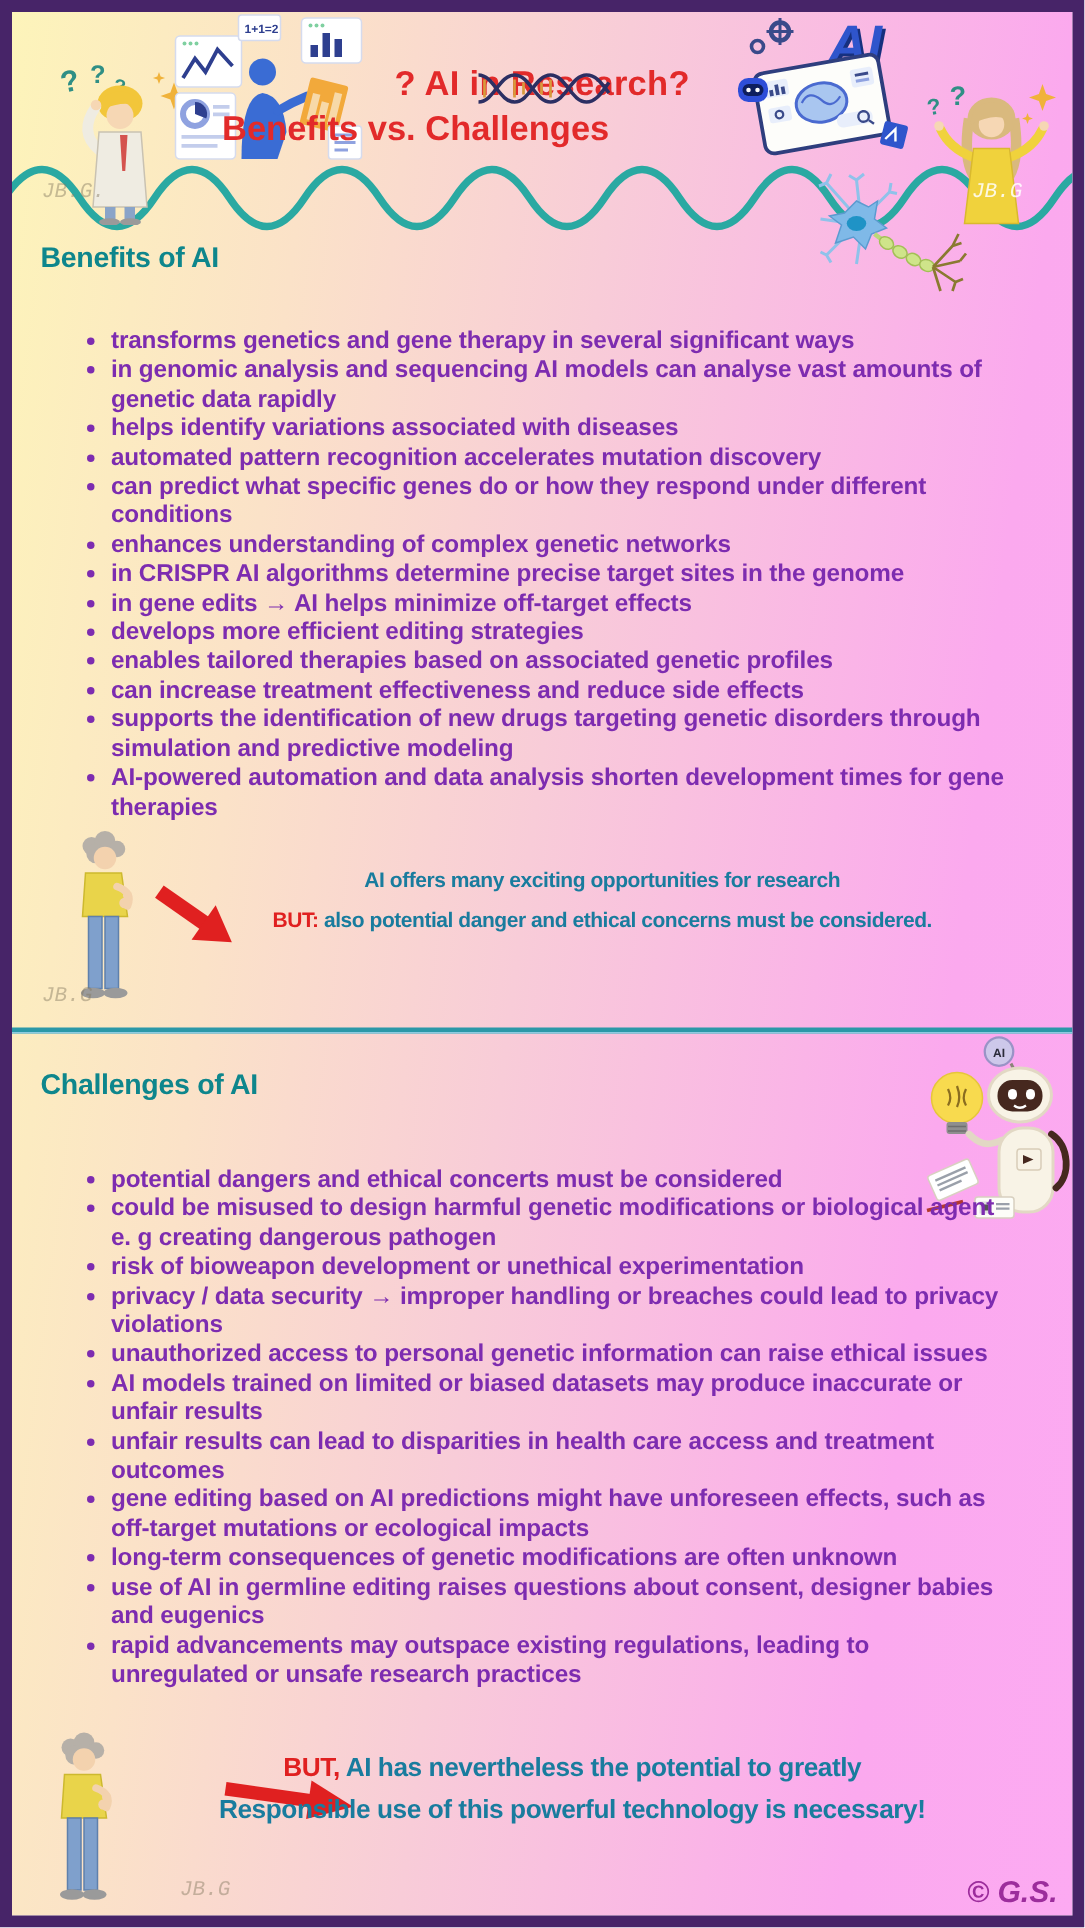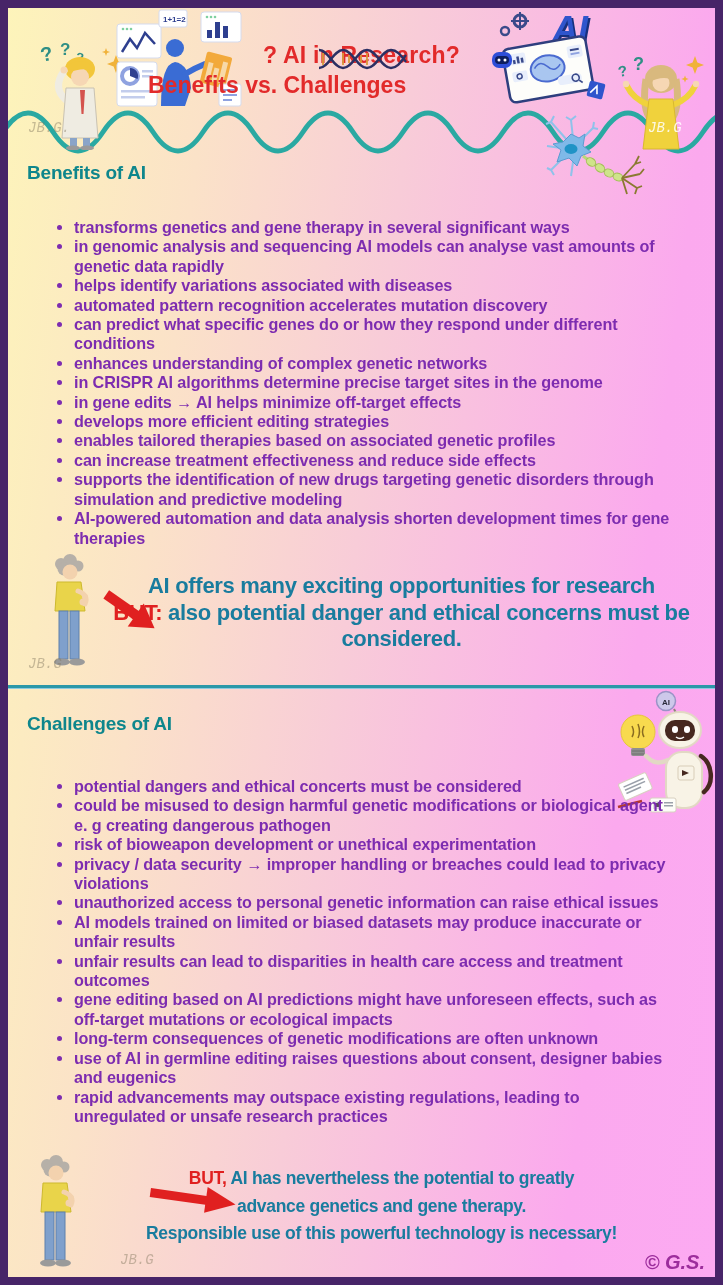--- a/index.html
+++ b/index.html
@@ -10,21 +10,21 @@
     overflow:hidden;font-family:"Liberation Sans",sans-serif;
   }
   .abs{position:absolute;}
   .title{left:150px;right:150px;top:6px;text-align:center;font-size:23px;font-weight:800;
     color:var(--title-red,#e22a2a);letter-spacing:.2px;margin-top:28px;}
   .subtitle{left:140px;right:150px;top:64px;font-size:23px;font-weight:800;
     color:var(--title-red,#e22a2a);}
   .section-heading{font-size:19px;font-weight:700;color:var(--heading-teal,#0e868c);letter-spacing:-.2px;}
   .bullets{position:absolute;left:46px;right:40px;margin:0;padding:0 0 0 20px;list-style:disc;}
   .bullets li{font-size:16.2px;line-height:19.4px;font-weight:700;color:var(--bullet-purple,#7d2cb0);letter-spacing:-.1px;}
-  .callout{position:absolute;text-align:center;font-weight:700;font-size:22px;
+  .callout{position:absolute;text-align:center;font-weight:700;font-size:14px;
     color:var(--callout-teal,#197c9e);letter-spacing:-.3px;}
   .callout .emph{color:var(--accent-red,#e02020);}
   .callout-mid{left:80px;right:0;top:565px;line-height:26.5px;}
   .callout-bottom{left:100px;right:60px;top:1157px;line-height:27.5px;font-size:17.5px;}
   .divider{left:0;right:0;top:677px;height:3px;background:var(--divider-blue,#2b98a8);
     border-bottom:1.5px solid #8ecbe0;}
   .watermark{font-family:Liberation Mono, monospace;font-style:italic;font-size:14px;}
   .wm-light{color:rgba(130,120,95,.45);}
   .wm-white{color:rgba(255,255,255,.85);}
   .copyright{right:10px;top:1243px;font-family:Liberation Sans, sans-serif;font-style:italic;font-weight:700;
@@ -307,19 +307,18 @@
 
   <svg class="abs" style="left:140px;top:1175px" width="90" height="30" viewBox="0 0 90 30">
     <g transform="rotate(8 45 15)" fill="#e02020">
       <rect x="2" y="11" width="58" height="9"></rect>
       <polygon points="58,2 88,15.5 58,28"></polygon>
     </g>
   </svg>
 
   <div class="callout callout-bottom">
       <div class="callout-line"><span class="emph">BUT,</span><span> AI has nevertheless the potential to greatly</span></div>
-      <div class="callout-line"><span class="emph"></span><span>advance genetics and gene therapy.</span></div>
       <div class="callout-line"><span class="emph"></span><span>Responsible use of this powerful technology is necessary!</span></div>
     </div>
 
   <div class="abs copyright">© G.S.</div>
 
 </div>
 
 </body></html>

